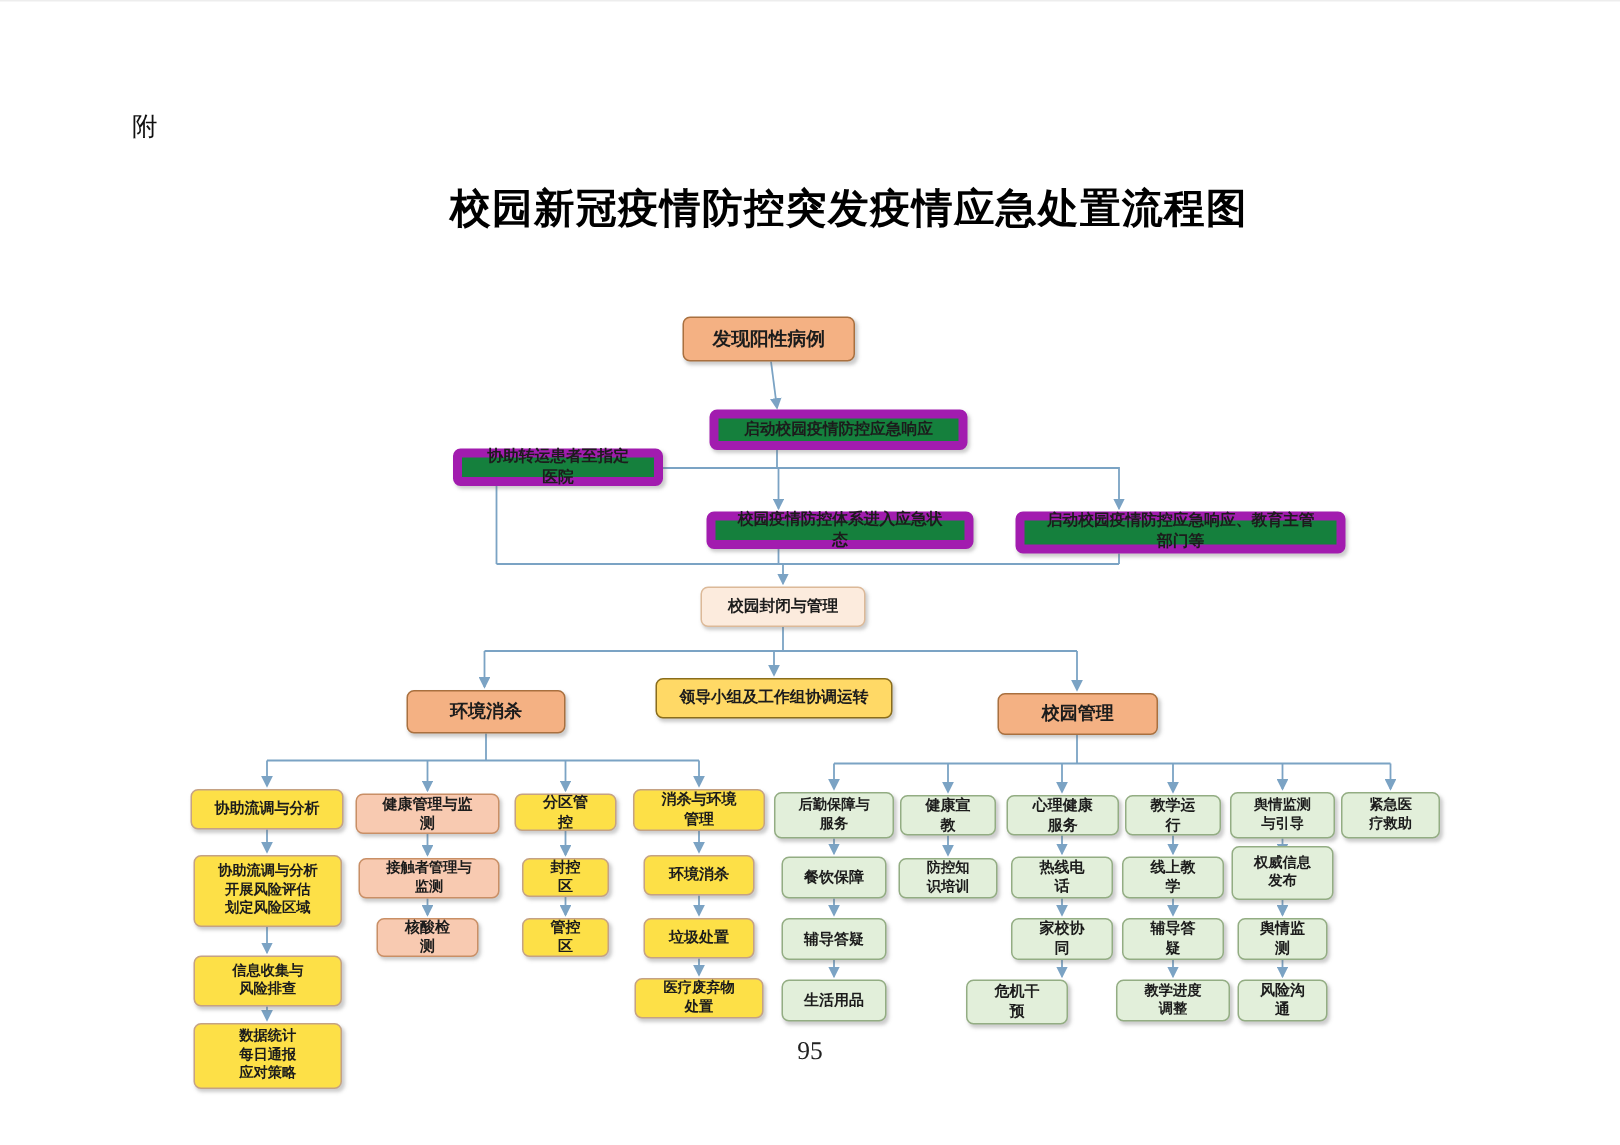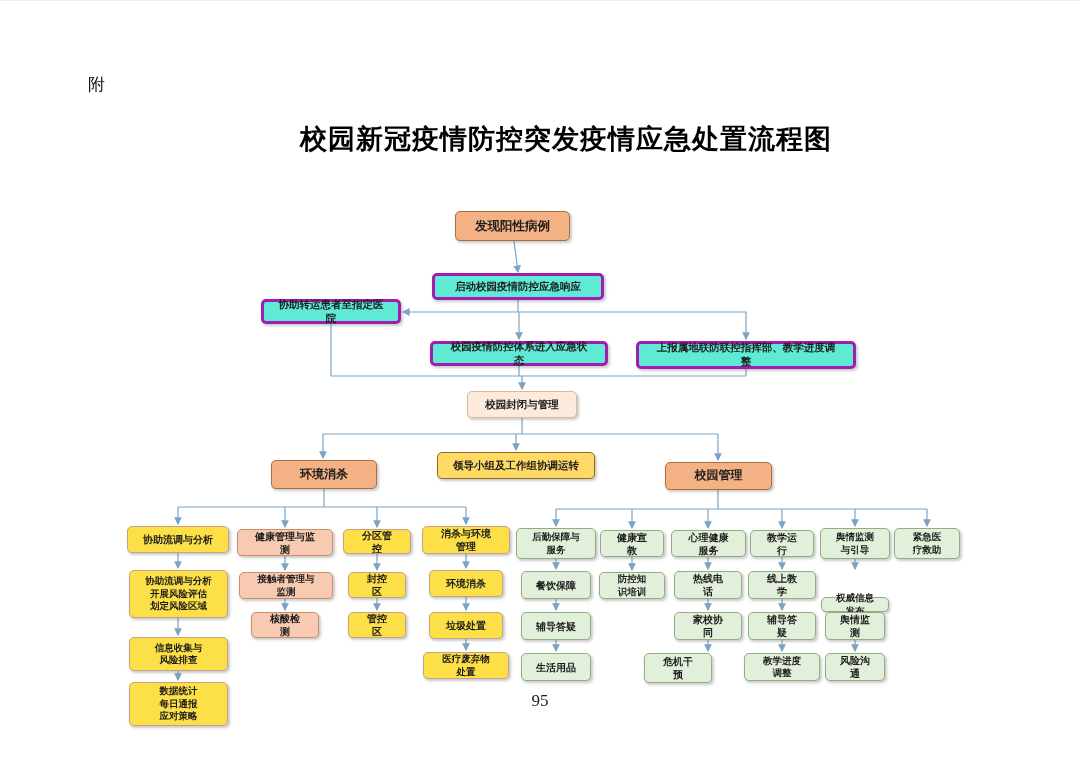--- a/index.html
+++ b/index.html
@@ -12,21 +12,21 @@
     position:absolute;display:flex;align-items:center;justify-content:center;
     text-align:center;white-space:pre-line;font-weight:700;color:#1c1c1c;
     border-radius:5px;line-height:1.3;padding:1px 14px;box-sizing:border-box;
     box-shadow:1.5px 2px 2.5px rgba(110,110,110,.35);z-index:2;font-size:10.5px;
   }
   .lg{font-size:12.5px;}
   .md{font-size:12px;}
   .sm{font-size:10px;}
   .xs{font-size:9.5px;}
   .c-orange{background:#f4b183;border:1px solid #a9703f;}
-  .c-gray{background:#5eead4;border:3px solid #a21caf;}
+  .c-gray{background:#15803d;border:6px solid #a21caf;margin-left:41px;}
   .c-pale{background:#fcebdd;border:1px solid #dcb998;}
   .c-yellow{background:#ffd966;border:1px solid #8a6d1c;}
   .c-peach{background:#fde047;border:1px solid #c5a284;}
   .c-pink{background:#f8cab1;border:1px solid #c98f66;}
   .c-green{background:#e2efda;border:1px solid #93ad83;}
   .appendix{
     position:absolute;left:88px;top:72px;font-size:17px;color:#111;
     font-family:"Liberation Serif",serif;z-index:2;
   }
   .title{
@@ -106,21 +106,21 @@
       <polyline points="855,558 855,568" marker-end="url(#arr)"></polyline>
       <polyline points="855,598 855,609" marker-end="url(#arr)"></polyline>
       <polyline points="855,639 855,650" marker-end="url(#arr)"></polyline>
     </g>
   </svg>
 
   <div class="box c-orange lg" style="left:455px;top:210px;width:115px;height:30px">发现阳性病例</div>
   <div class="box c-gray" style="left:432px;top:272px;width:172px;height:27px">启动校园疫情防控应急响应</div>
   <div class="box c-gray" style="left:261px;top:298px;width:140px;height:25px">协助转运患者至指定医院</div>
   <div class="box c-gray" style="left:430px;top:340px;width:178px;height:25px">校园疫情防控体系进入应急状态</div>
-  <div class="box c-gray" style="left:636px;top:340px;width:220px;height:28px">上报属地联防联控指挥部、教学进度调整</div>
+  <div class="box c-gray" style="left:636px;top:340px;width:220px;height:28px">启动校园疫情防控应急响应、教育主管部门等</div>
   <div class="box c-pale" style="left:467px;top:390px;width:110px;height:27px">校园封闭与管理</div>
 
   <div class="box c-orange md" style="left:271px;top:459px;width:106px;height:29px">环境消杀</div>
   <div class="box c-yellow" style="left:437px;top:451px;width:158px;height:27px">领导小组及工作组协调运转</div>
   <div class="box c-orange md" style="left:665px;top:461px;width:107px;height:28px">校园管理</div>
 
   <div class="box c-peach sm" style="left:127px;top:525px;width:102px;height:27px">协助流调与分析</div>
   <div class="box c-pink sm" style="left:237px;top:528px;width:96px;height:27px">健康管理与监测</div>
   <div class="box c-peach sm" style="left:343px;top:528px;width:68px;height:25px">分区管控</div>
   <div class="box c-peach sm" style="left:422px;top:525px;width:88px;height:28px">消杀与环境管理</div>
@@ -158,18 +158,18 @@
   <div class="box c-green xs" style="left:599px;top:571px;width:66px;height:27px">防控知识培训</div>
 
   <div class="box c-green sm" style="left:674px;top:570px;width:68px;height:28px">热线电话</div>
   <div class="box c-green sm" style="left:674px;top:611px;width:68px;height:28px">家校协同</div>
   <div class="box c-green sm" style="left:644px;top:652px;width:68px;height:30px">危机干预</div>
 
   <div class="box c-green sm" style="left:748px;top:570px;width:68px;height:28px">线上教学</div>
   <div class="box c-green sm" style="left:748px;top:611px;width:68px;height:28px">辅导答疑</div>
   <div class="box c-green xs" style="left:744px;top:652px;width:76px;height:28px">教学进度调整</div>
 
-  <div class="box c-green xs" style="left:821px;top:596px;width:68px;height:15px">权威信息发布</div>
+  <div class="box c-green xs" style="left:821px;top:563px;width:68px;height:36px">权威信息发布</div>
   <div class="box c-green sm" style="left:825px;top:611px;width:60px;height:28px">舆情监测</div>
   <div class="box c-green sm" style="left:825px;top:652px;width:60px;height:28px">风险沟通</div>
 
   <div class="pageno">95</div>
 </div>
 
 </body></html>

